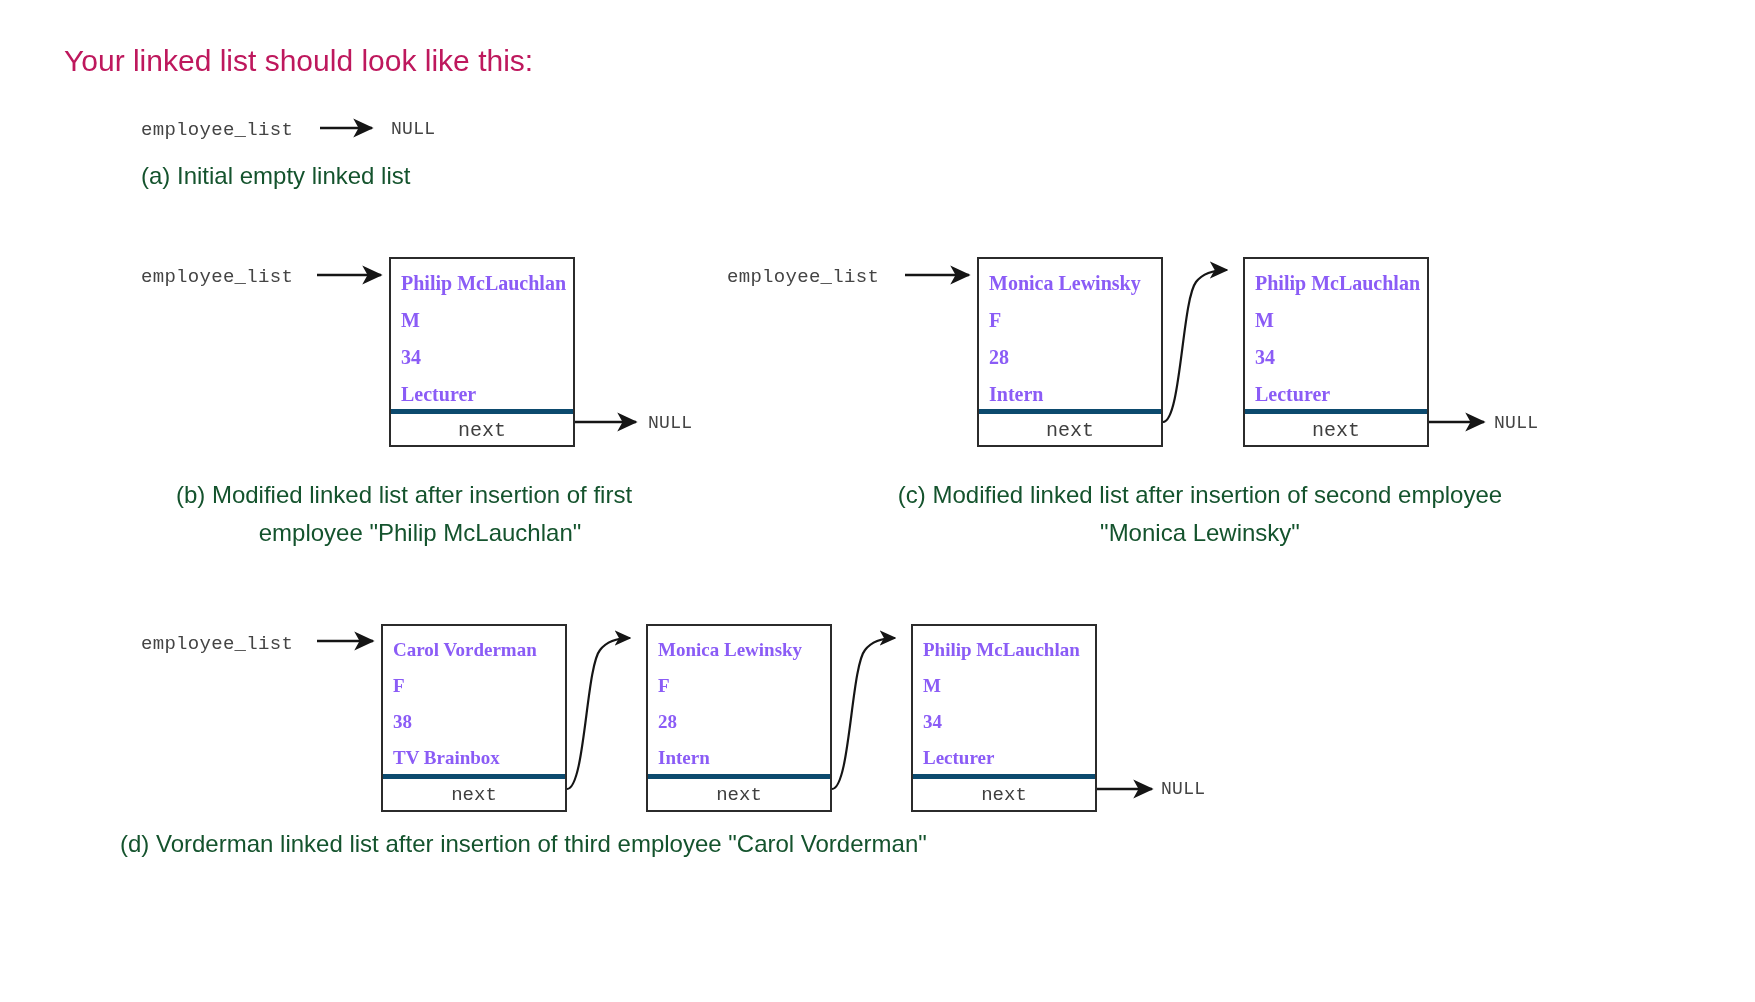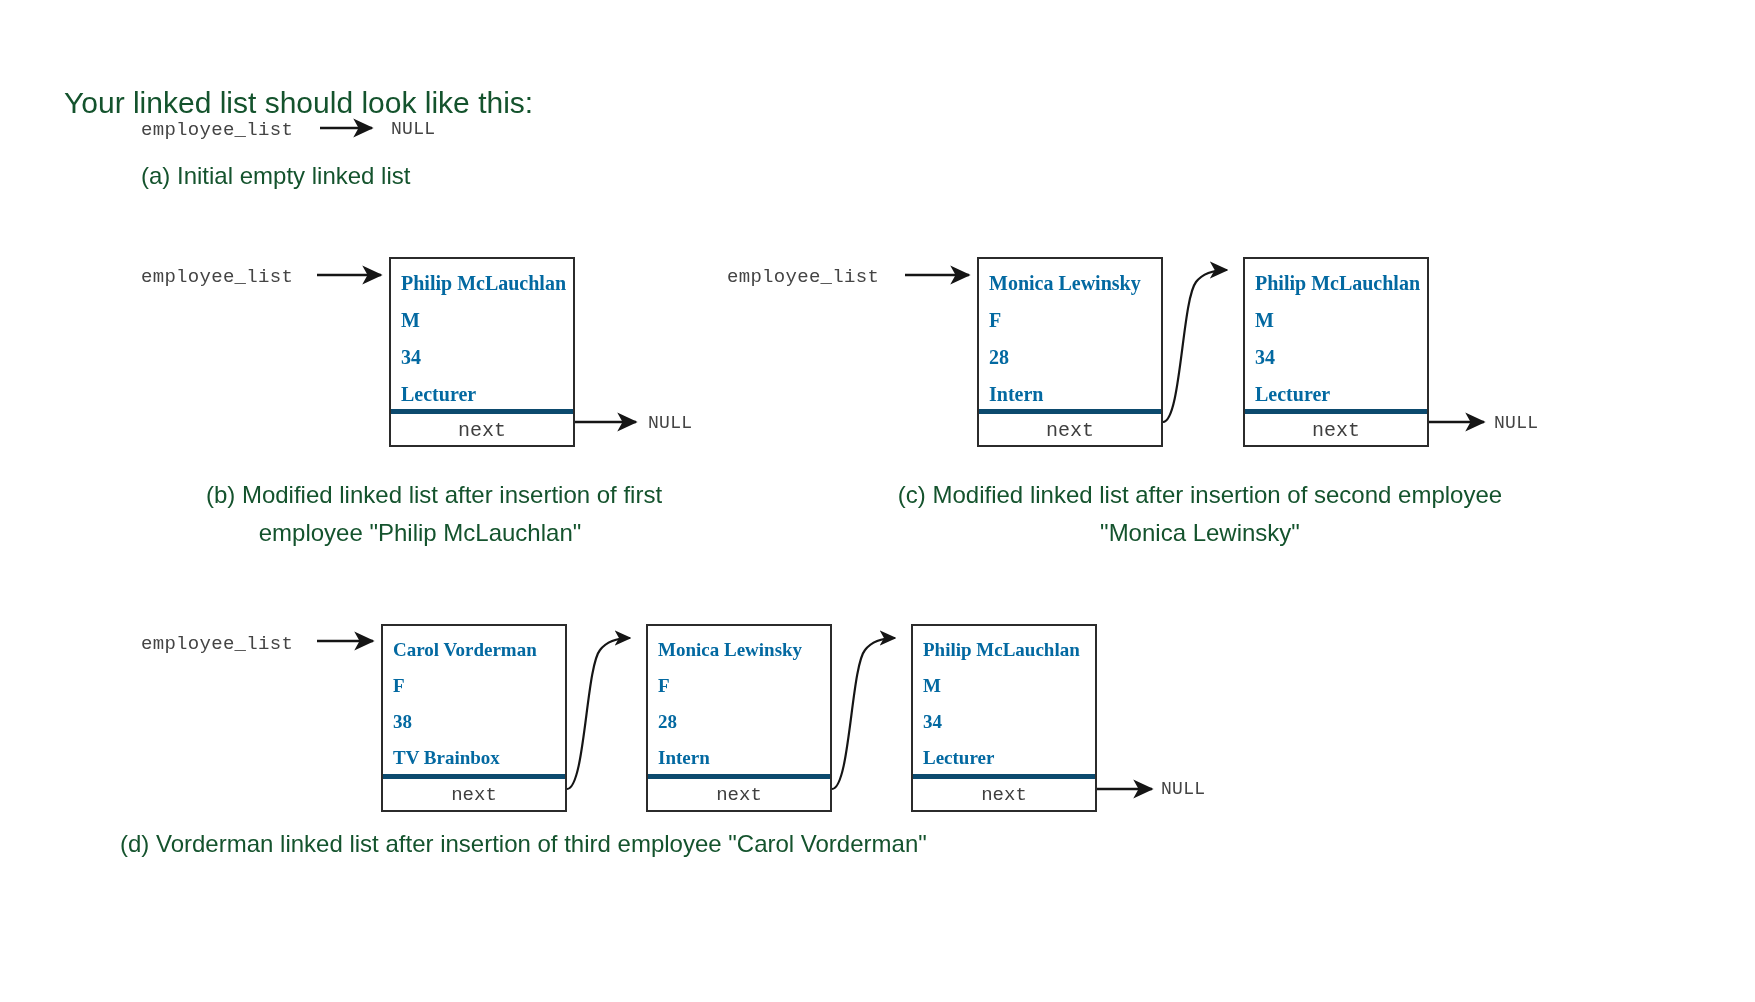--- a/index.html
+++ b/index.html
@@ -22,23 +22,22 @@
   }
 
   
   .intro {
     position: absolute;
     left: 64px;
     top: 42px;
     font-family: "Liberation Sans", sans-serif;
     font-size: 30px;
     line-height: 38px;
-    color: #14532d;
-    white-space: nowrap;
-    margin-top: 42px;
+    color: #be185d;
+    white-space: nowrap;
   }
 
   .ptr-label {
     position: absolute;
     font-family: "Liberation Mono", monospace;
     font-size: 19px;
     letter-spacing: 0.3px;
     color: #444444;
     white-space: nowrap;
     text-align: right;
@@ -62,21 +61,21 @@
     box-sizing: border-box;
   }
   .node .fields {
     position: relative;
     box-sizing: border-box;
     padding: 6px 0 4px 10px;
   }
   .node .field {
     font-family: "Liberation Serif", serif;
     font-weight: 700;
-    color: #0369a1;
+    color: #8b5cf6;
     white-space: nowrap;
   }
   .node .nextcell {
     border-top: 5px solid #0c4a6e;
     text-align: center;
     font-family: "Liberation Mono", monospace;
     color: #3f3f3f;
     box-sizing: border-box;
   }
 
@@ -135,21 +134,21 @@
         <div class="field">Philip McLauchlan</div>
         <div class="field">M</div>
         <div class="field">34</div>
         <div class="field">Lecturer</div>
       </div>
       <div class="nextcell">next</div>
     </div>
 
     <div class="null-label" style="left:648px; top:413px;">NULL</div>
 
-    <div class="caption" style="left:114px; top:476px; width:640px;">(b) Modified linked list after insertion of first</div>
+    <div class="caption" style="left:84px; top:476px; width:640px;">(b) Modified linked list after insertion of first</div>
     <div class="caption" style="left:100px; top:514px; width:640px;">employee "Philip McLauchlan"</div>
   </div>
 
   <div>
     <div class="ptr-label" style="left:727px; top:266px;">employee_list</div>
 
     <div class="node big" style="left:977px; top:257px;">
       <div class="fields">
         <div class="field">Monica Lewinsky</div>
         <div class="field">F</div>

